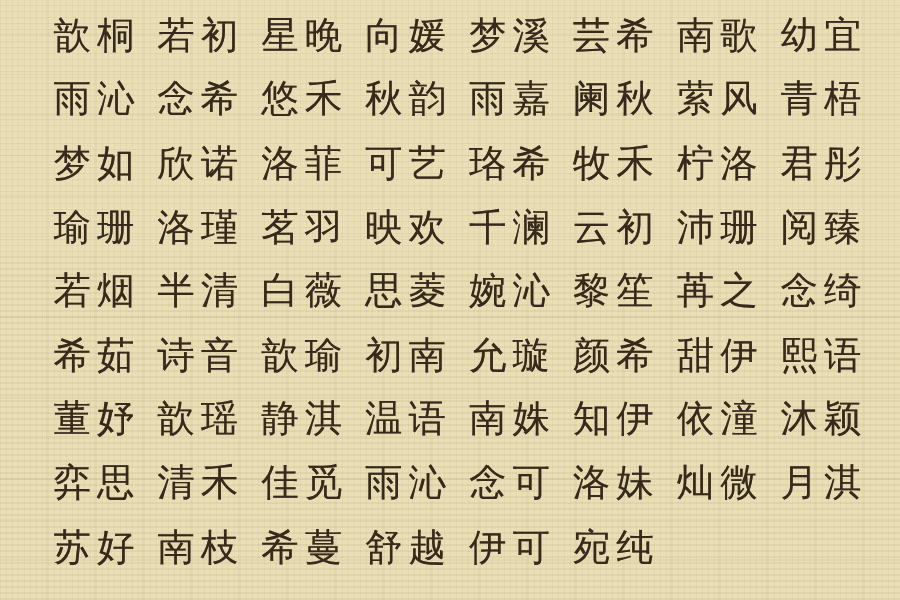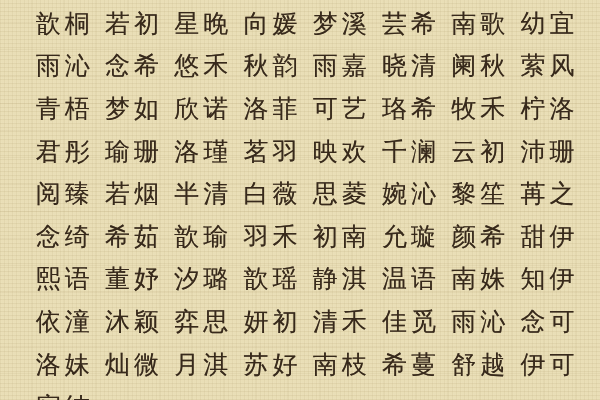--- a/index.html
+++ b/index.html
@@ -57,21 +57,20 @@
       <div class="name-item">向媛</div>
       <div class="name-item">梦溪</div>
       <div class="name-item">芸希</div>
       <div class="name-item">南歌</div>
       <div class="name-item">幼宜</div>
       <div class="name-item">雨沁</div>
       <div class="name-item">念希</div>
       <div class="name-item">悠禾</div>
       <div class="name-item">秋韵</div>
       <div class="name-item">雨嘉</div>
-      <div class="name-item">晓清</div>
       <div class="name-item">阑秋</div>
       <div class="name-item">萦风</div>
       <div class="name-item">青梧</div>
       <div class="name-item">梦如</div>
       <div class="name-item">欣诺</div>
       <div class="name-item">洛菲</div>
       <div class="name-item">可艺</div>
       <div class="name-item">珞希</div>
       <div class="name-item">牧禾</div>
       <div class="name-item">柠洛</div>
@@ -86,38 +85,36 @@
       <div class="name-item">阅臻</div>
       <div class="name-item">若烟</div>
       <div class="name-item">半清</div>
       <div class="name-item">白薇</div>
       <div class="name-item">思菱</div>
       <div class="name-item">婉沁</div>
       <div class="name-item">黎笙</div>
       <div class="name-item">苒之</div>
       <div class="name-item">念绮</div>
       <div class="name-item">希茹</div>
+      <div class="name-item">诗音</div>
       <div class="name-item">歆瑜</div>
-      <div class="name-item">羽禾</div>
       <div class="name-item">初南</div>
       <div class="name-item">允璇</div>
       <div class="name-item">颜希</div>
       <div class="name-item">甜伊</div>
       <div class="name-item">熙语</div>
       <div class="name-item">董妤</div>
-      <div class="name-item">汐璐</div>
       <div class="name-item">歆瑶</div>
       <div class="name-item">静淇</div>
       <div class="name-item">温语</div>
       <div class="name-item">南姝</div>
       <div class="name-item">知伊</div>
       <div class="name-item">依潼</div>
       <div class="name-item">沐颖</div>
       <div class="name-item">弈思</div>
-      <div class="name-item">妍初</div>
       <div class="name-item">清禾</div>
       <div class="name-item">佳觅</div>
       <div class="name-item">雨沁</div>
       <div class="name-item">念可</div>
       <div class="name-item">洛妹</div>
       <div class="name-item">灿微</div>
       <div class="name-item">月淇</div>
       <div class="name-item">苏好</div>
       <div class="name-item">南枝</div>
       <div class="name-item">希蔓</div>

